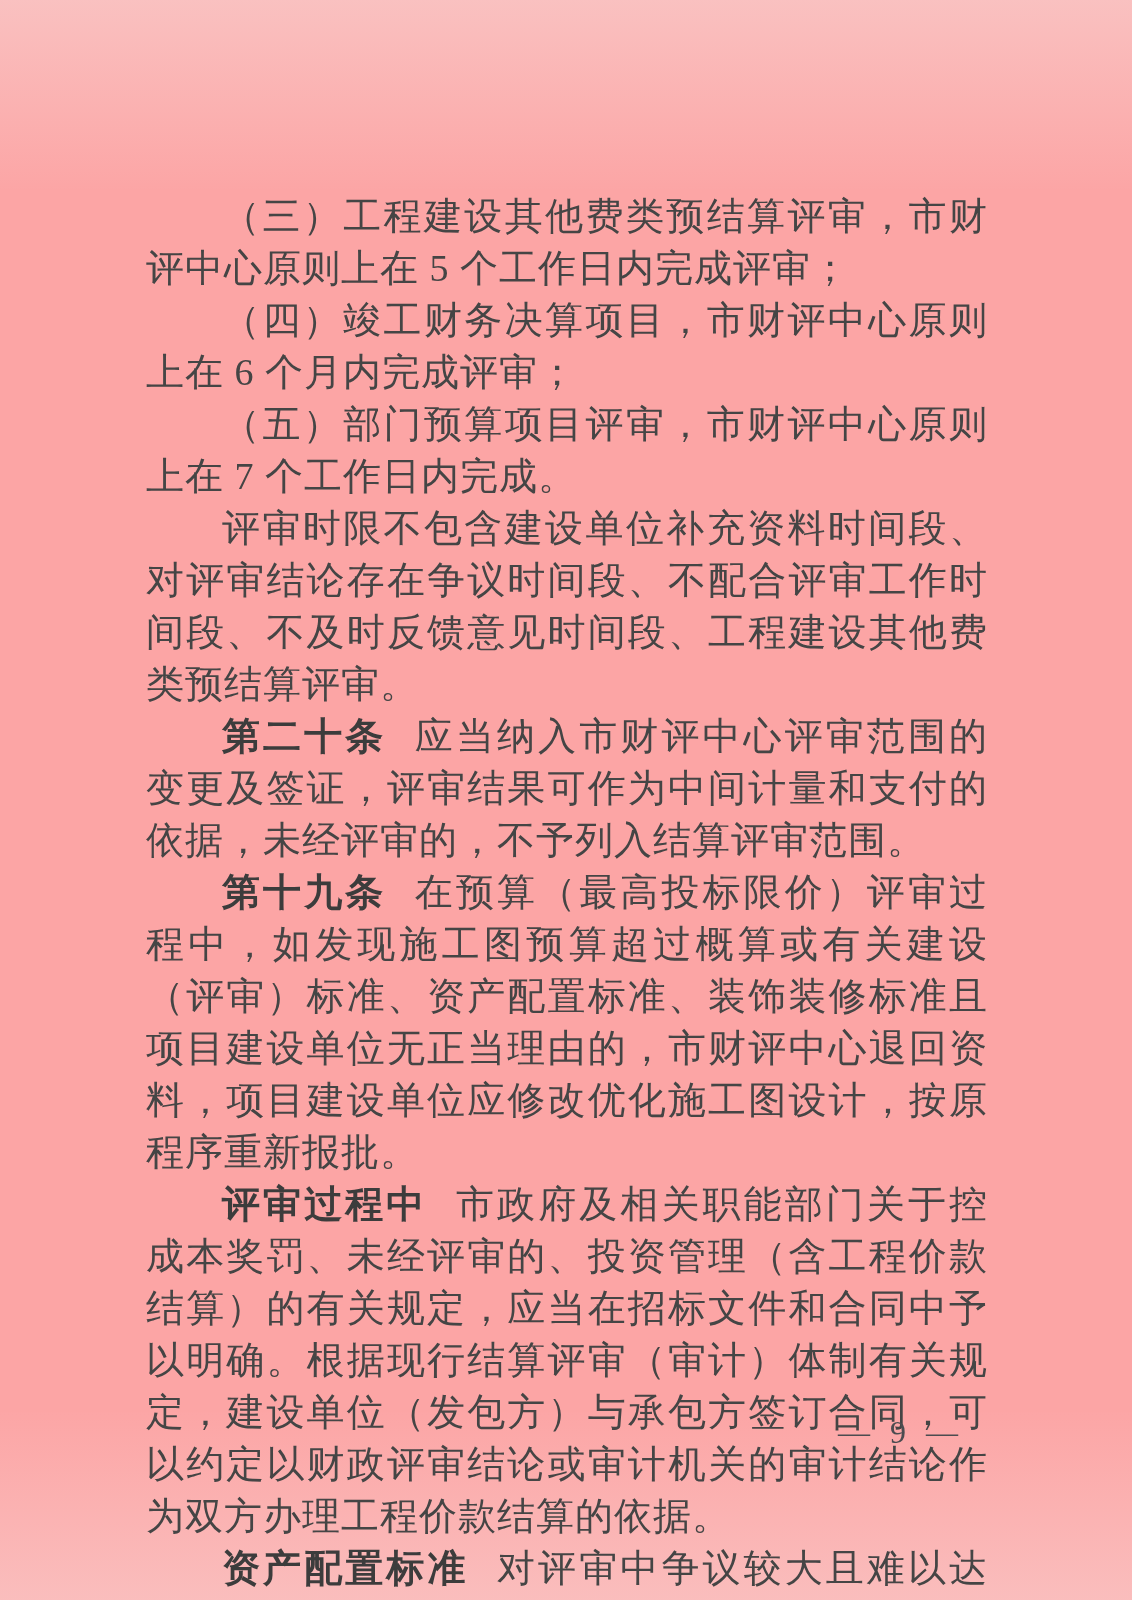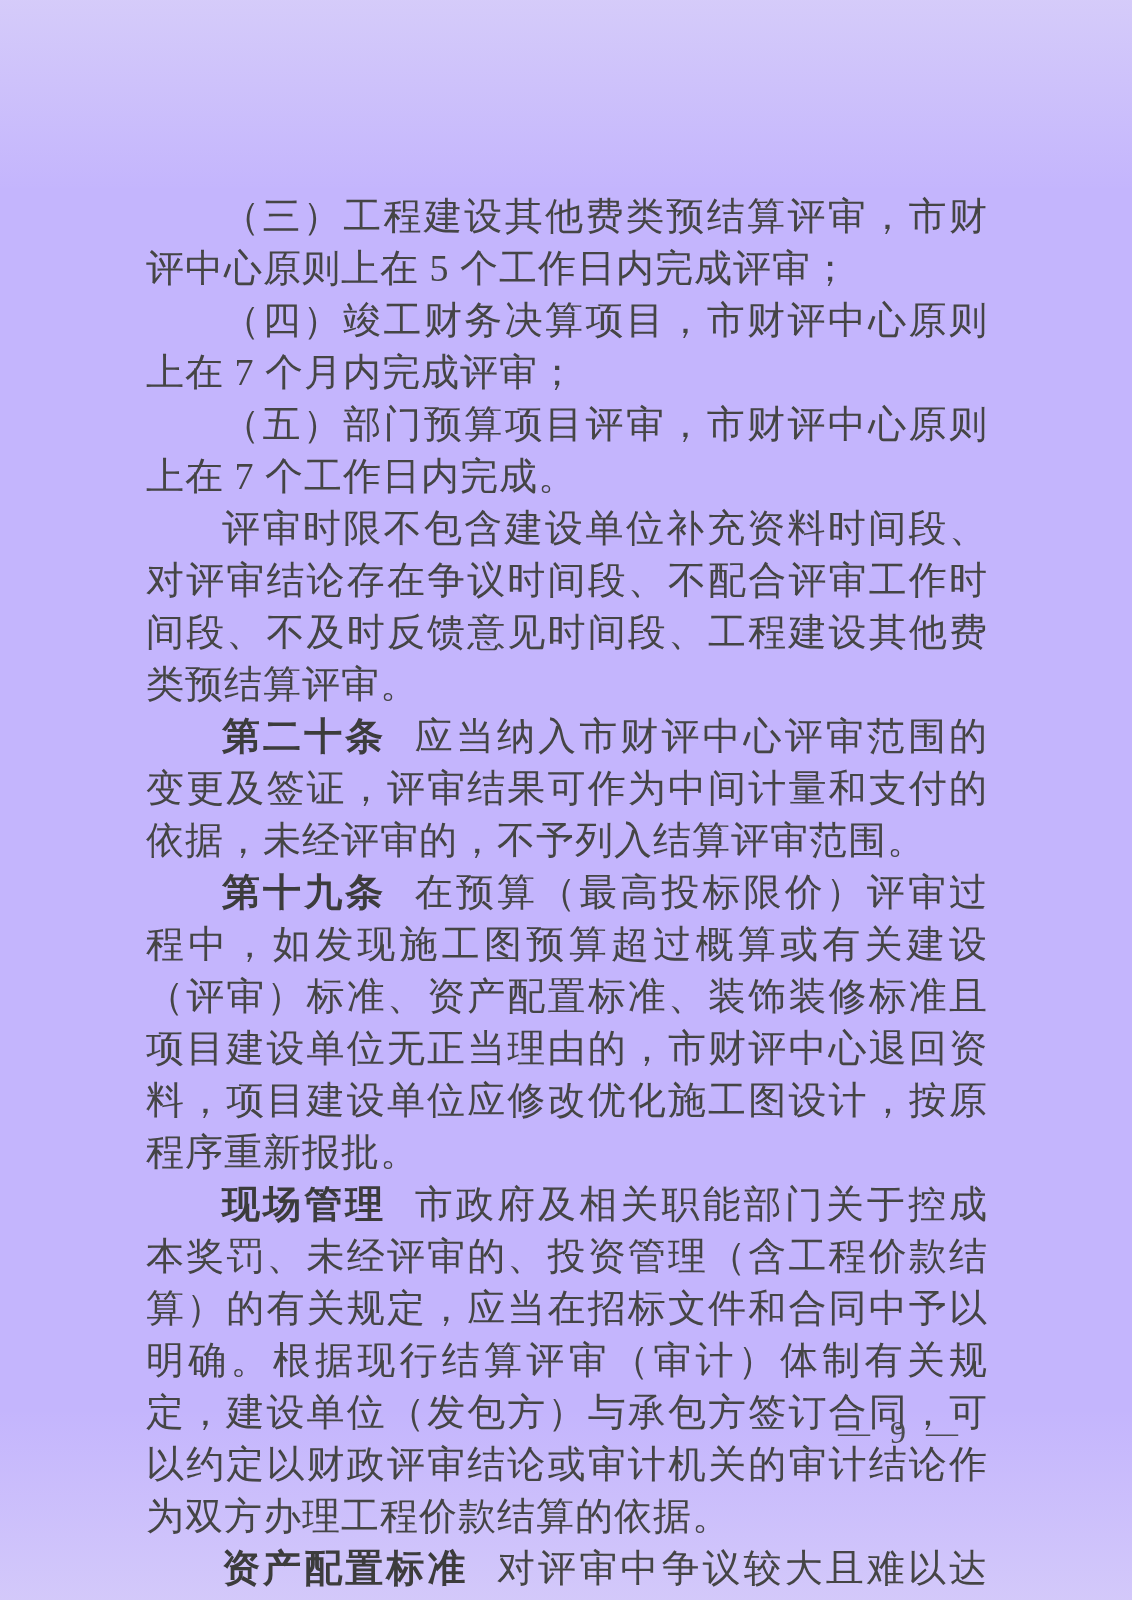--- a/index.html
+++ b/index.html
@@ -4,21 +4,21 @@
 <style>
   html, body {
     margin: 0;
     padding: 0;
     background: #ffffff;
   }
   .page {
     position: relative;
     width: 1132px;
     height: 1600px;
-    background: #c4b5fd;
+    background: #fca5a5;
     overflow: hidden;
     font-family: "Liberation Serif", "DejaVu Serif", serif;
   }
   
   .page::before {
     content: "";
     position: absolute;
     inset: 0;
     background: linear-gradient(180deg, rgba(245,245,243,0.35) 0%, rgba(255,255,255,0) 12%, rgba(255,255,255,0) 88%, rgba(246,246,244,0.3) 100%);
     pointer-events: none;
@@ -61,31 +61,31 @@
 </style>
 </head>
 <body>
 
 <div class="page">
 
   <div class="content">
 
     <p class="para"><span>（三）工程建设其他费类预结算评审，市财评中心原则上在 5 个工作日内完成评审；</span></p>
 
-    <p class="para"><span>（四）竣工财务决算项目，市财评中心原则上在 7 个月内完成评审；</span></p>
+    <p class="para"><span>（四）竣工财务决算项目，市财评中心原则上在 6 个月内完成评审；</span></p>
 
     <p class="para"><span>（五）部门预算项目评审，市财评中心原则上在 7 个工作日内完成。</span></p>
 
     <p class="para"><span>评审时限不包含建设单位补充资料时间段、对评审结论存在争议时间段、不配合评审工作时间段、不及时反馈意见时间段、工程建设其他费类预结算评审。</span></p>
 
     <p class="para"><span class="term">第二十条</span><span>应当纳入市财评中心评审范围的变更及签证，评审结果可作为中间计量和支付的依据，未经评审的，不予列入结算评审范围。</span></p>
 
     <p class="para"><span class="term">第十九条</span><span>在预算（最高投标限价）评审过程中，如发现施工图预算超过概算或有关建设（评审）标准、资产配置标准、装饰装修标准且项目建设单位无正当理由的，市财评中心退回资料，项目建设单位应修改优化施工图设计，按原程序重新报批。</span></p>
 
-    <p class="para"><span class="term">现场管理</span><span>市政府及相关职能部门关于控成本奖罚、未经评审的、投资管理（含工程价款结算）的有关规定，应当在招标文件和合同中予以明确。根据现行结算评审（审计）体制有关规定，建设单位（发包方）与承包方签订合同，可以约定以财政评审结论或审计机关的审计结论作为双方办理工程价款结算的依据。</span></p>
+    <p class="para"><span class="term">评审过程中</span><span>市政府及相关职能部门关于控成本奖罚、未经评审的、投资管理（含工程价款结算）的有关规定，应当在招标文件和合同中予以明确。根据现行结算评审（审计）体制有关规定，建设单位（发包方）与承包方签订合同，可以约定以财政评审结论或审计机关的审计结论作为双方办理工程价款结算的依据。</span></p>
 
     <p class="para"><span class="term">资产配置标准</span><span>对评审中争议较大且难以达成一致意见的问题，市财政局可协调市发改委、市审计局、市行政审批局、项目</span></p>
 
   </div>
 
   <div class="page-number">— 9 —</div>
 
 </div>
 
 </body></html>

